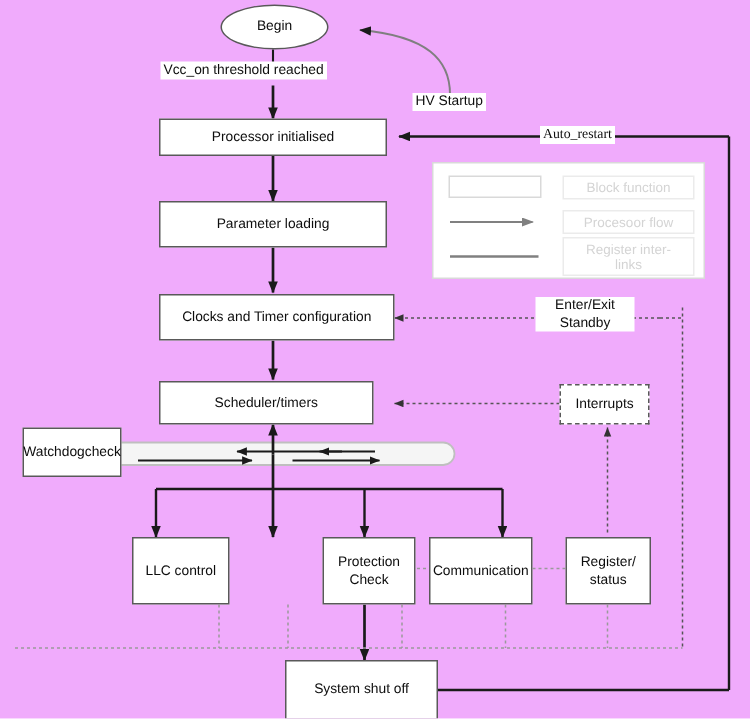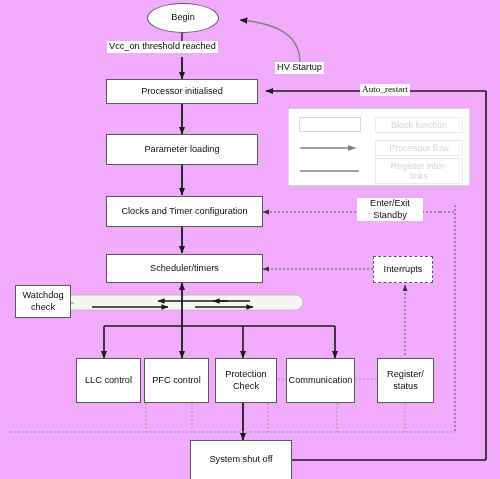--- a/index.html
+++ b/index.html
@@ -185,40 +185,37 @@
   </div>
 
   <div class="node" style="left:106px; top:134px; width:152px; height:31px;">
     <span>Parameter loading</span>
   </div>
 
   <div class="node" style="left:106px; top:196px; width:157px; height:31px;">
     <span>Clocks and Timer configuration</span>
   </div>
 
-  <div class="node" style="left:106px; top:254px; width:157px; height:29px;">
+  <div class="node" style="left:106px; top:254px; width:143px; height:29px;">
     <span>Scheduler/timers</span>
   </div>
 
-  <div class="node" style="left:15px; top:285px; width:56px; height:33px; flex-direction:column;">
+  <div class="node" style="left:15px; top:285px; width:66px; height:33px; flex-direction:row;">
     <span>Watchdog</span>
     <span>check</span>
   </div>
 
   <div class="node dashed" style="left:373px; top:256px; width:60px; height:27px;">
     <span>Interrupts</span>
   </div>
 
-  <div class="node" style="left:76px; top:358px; width:65px; height:45px;">
+  <div class="node" style="left:88px; top:358px; width:65px; height:45px;">
     <span>LLC control</span>
   </div>
 
-  <div class="node" style="left:144px; top:358px; width:65px; height:45px;">
-    <span>PFC control</span>
-  </div>
 
   <div class="node" style="left:215px; top:358px; width:62px; height:45px; flex-direction:column;">
     <span>Protection</span>
     <span>Check</span>
   </div>
 
   <div class="node" style="left:286px; top:358px; width:69px; height:45px;">
     <span>Communication</span>
   </div>
 

